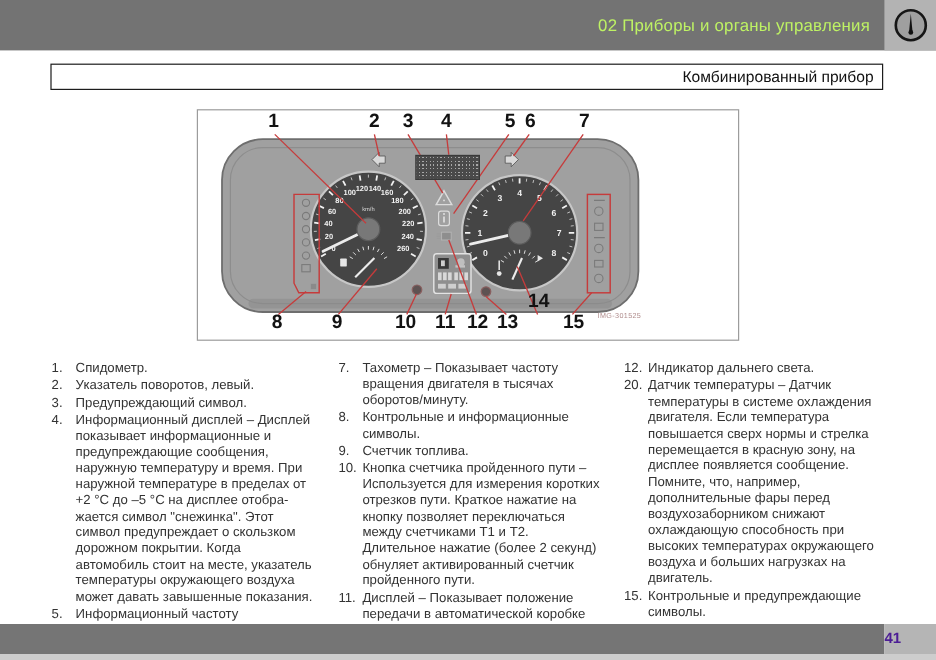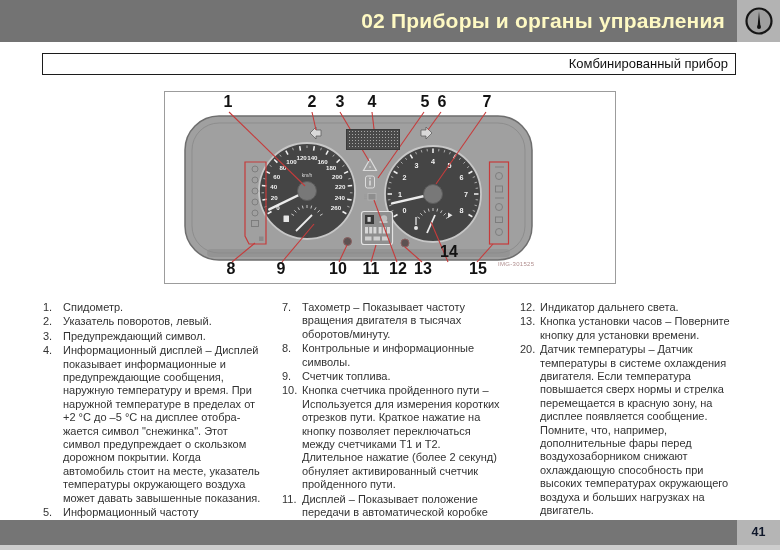--- a/index.html
+++ b/index.html
@@ -4,21 +4,21 @@
 <style>
   html,body{margin:0;padding:0;}
   body{
     width:780px;height:550px;position:relative;overflow:hidden;
     background:#ffffff;font-family:"Liberation Sans",sans-serif;
   }
   
   .hdr{position:absolute;left:0;top:0;width:780px;height:42px;background:#737373;}
   .hdr-title{
     position:absolute;right:55px;top:0;height:42px;line-height:42px;
-    color:#fef9c3;font-weight:bold;font-size:21px;letter-spacing:.2px;white-space:nowrap;
+    color:#bef264;font-weight:normal;font-size:14px;letter-spacing:.2px;white-space:nowrap;
   }
   .hdr-icon-box{
     position:absolute;left:737px;top:0;width:43px;height:42px;background:#b3b3b3;
     display:flex;align-items:center;justify-content:center;
   }
   
   .section-box{
     position:absolute;left:42px;top:53px;width:694px;height:22px;
     border:1.5px solid #1c1c1c;box-sizing:border-box;background:#fff;
     text-align:right;line-height:19px;font-weight:normal;font-size:13px;color:#111;
@@ -52,21 +52,21 @@
   }
   
   .legend-col{position:absolute;top:301px;width:220px;font-size:11px;line-height:13.4px;color:#333;}
   .legend-item{display:flex;margin-bottom:1px;}
   .legend-num{width:20px;flex:none;}
   .legend-text{flex:1;}
   
   .footer-bar{position:absolute;left:0;top:520px;width:737px;height:25px;background:#757575;}
   .page-num{
     position:absolute;left:737px;top:520px;width:43px;height:25px;background:#b5b5b5;
-    text-align:center;line-height:25px;font-size:12.5px;font-weight:bold;color:#0f172a;
+    line-height:25px;font-size:12.5px;font-weight:bold;color:#4c1d95;
   }
   .bottom-strip{position:absolute;left:0;top:545px;width:780px;height:5px;background:#cdcdcd;}
 </style>
 </head>
 <body>
 
 <div class="hdr">
   <div class="hdr-title">02 Приборы и органы управления</div>
   <div class="hdr-icon-box">
     <svg width="32" height="32" viewBox="-16 -16 32 32">
@@ -378,24 +378,20 @@
       <div class="legend-num">11.</div>
       <div class="legend-text">Дисплей – Показывает положение передачи в автоматической коробке передач, состояние датчика дождя, счетчика пробега, счетчика пройденного пути и круиз-контроля.</div>
     </div>
   </div>
 <div class="legend-col" style="left:520px">
     <div class="legend-item">
       <div class="legend-num">12.</div>
       <div class="legend-text">Индикатор дальнего света.</div>
     </div>
     <div class="legend-item">
-      <div class="legend-num">13.</div>
-      <div class="legend-text">Кнопка установки часов – Поверните кнопку для установки времени.</div>
-    </div>
-    <div class="legend-item">
       <div class="legend-num">20.</div>
       <div class="legend-text">Датчик температуры – Датчик температуры в системе охлаждения двигателя. Если температура повышается сверх нормы и стрелка перемещается в красную зону, на дисплее появляется сообщение. Помните, что, например, дополнительные фары перед воздухозаборником снижают охлаждающую способность при высоких температурах окружающего воздуха и больших нагрузках на двигатель.</div>
     </div>
     <div class="legend-item">
       <div class="legend-num">15.</div>
       <div class="legend-text">Контрольные и предупреждающие символы.</div>
     </div>
   </div>
 
 <div class="footer-bar"></div>

